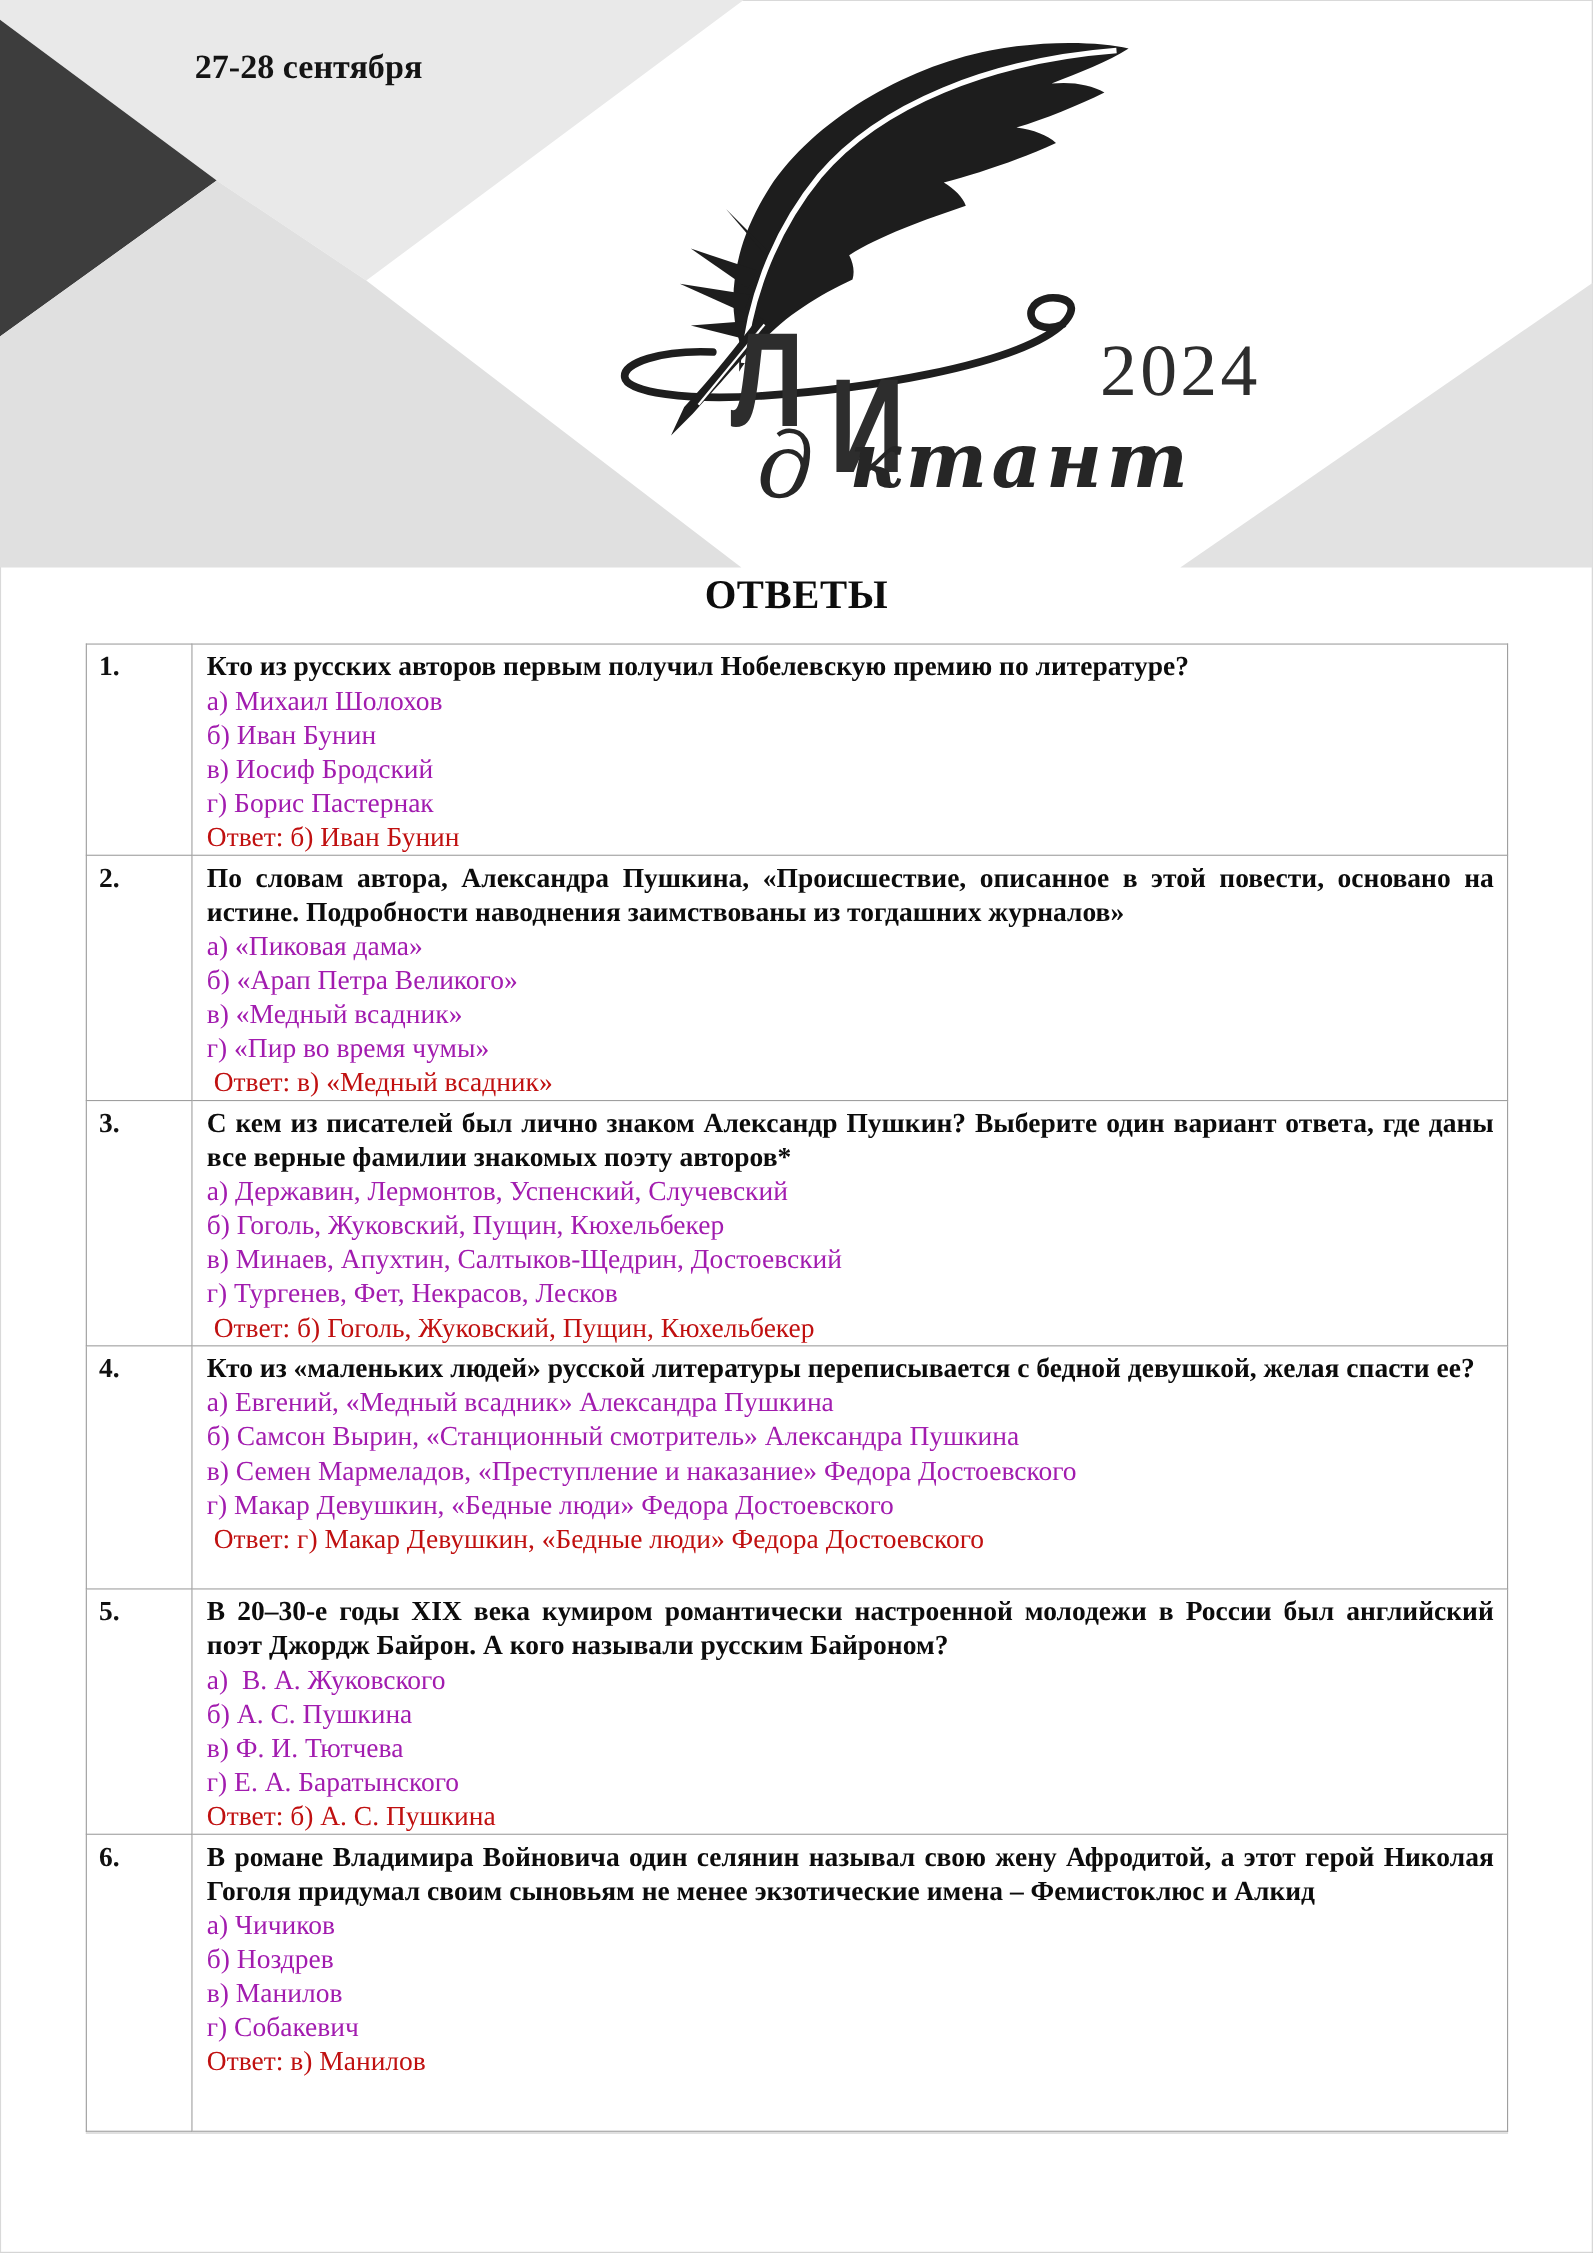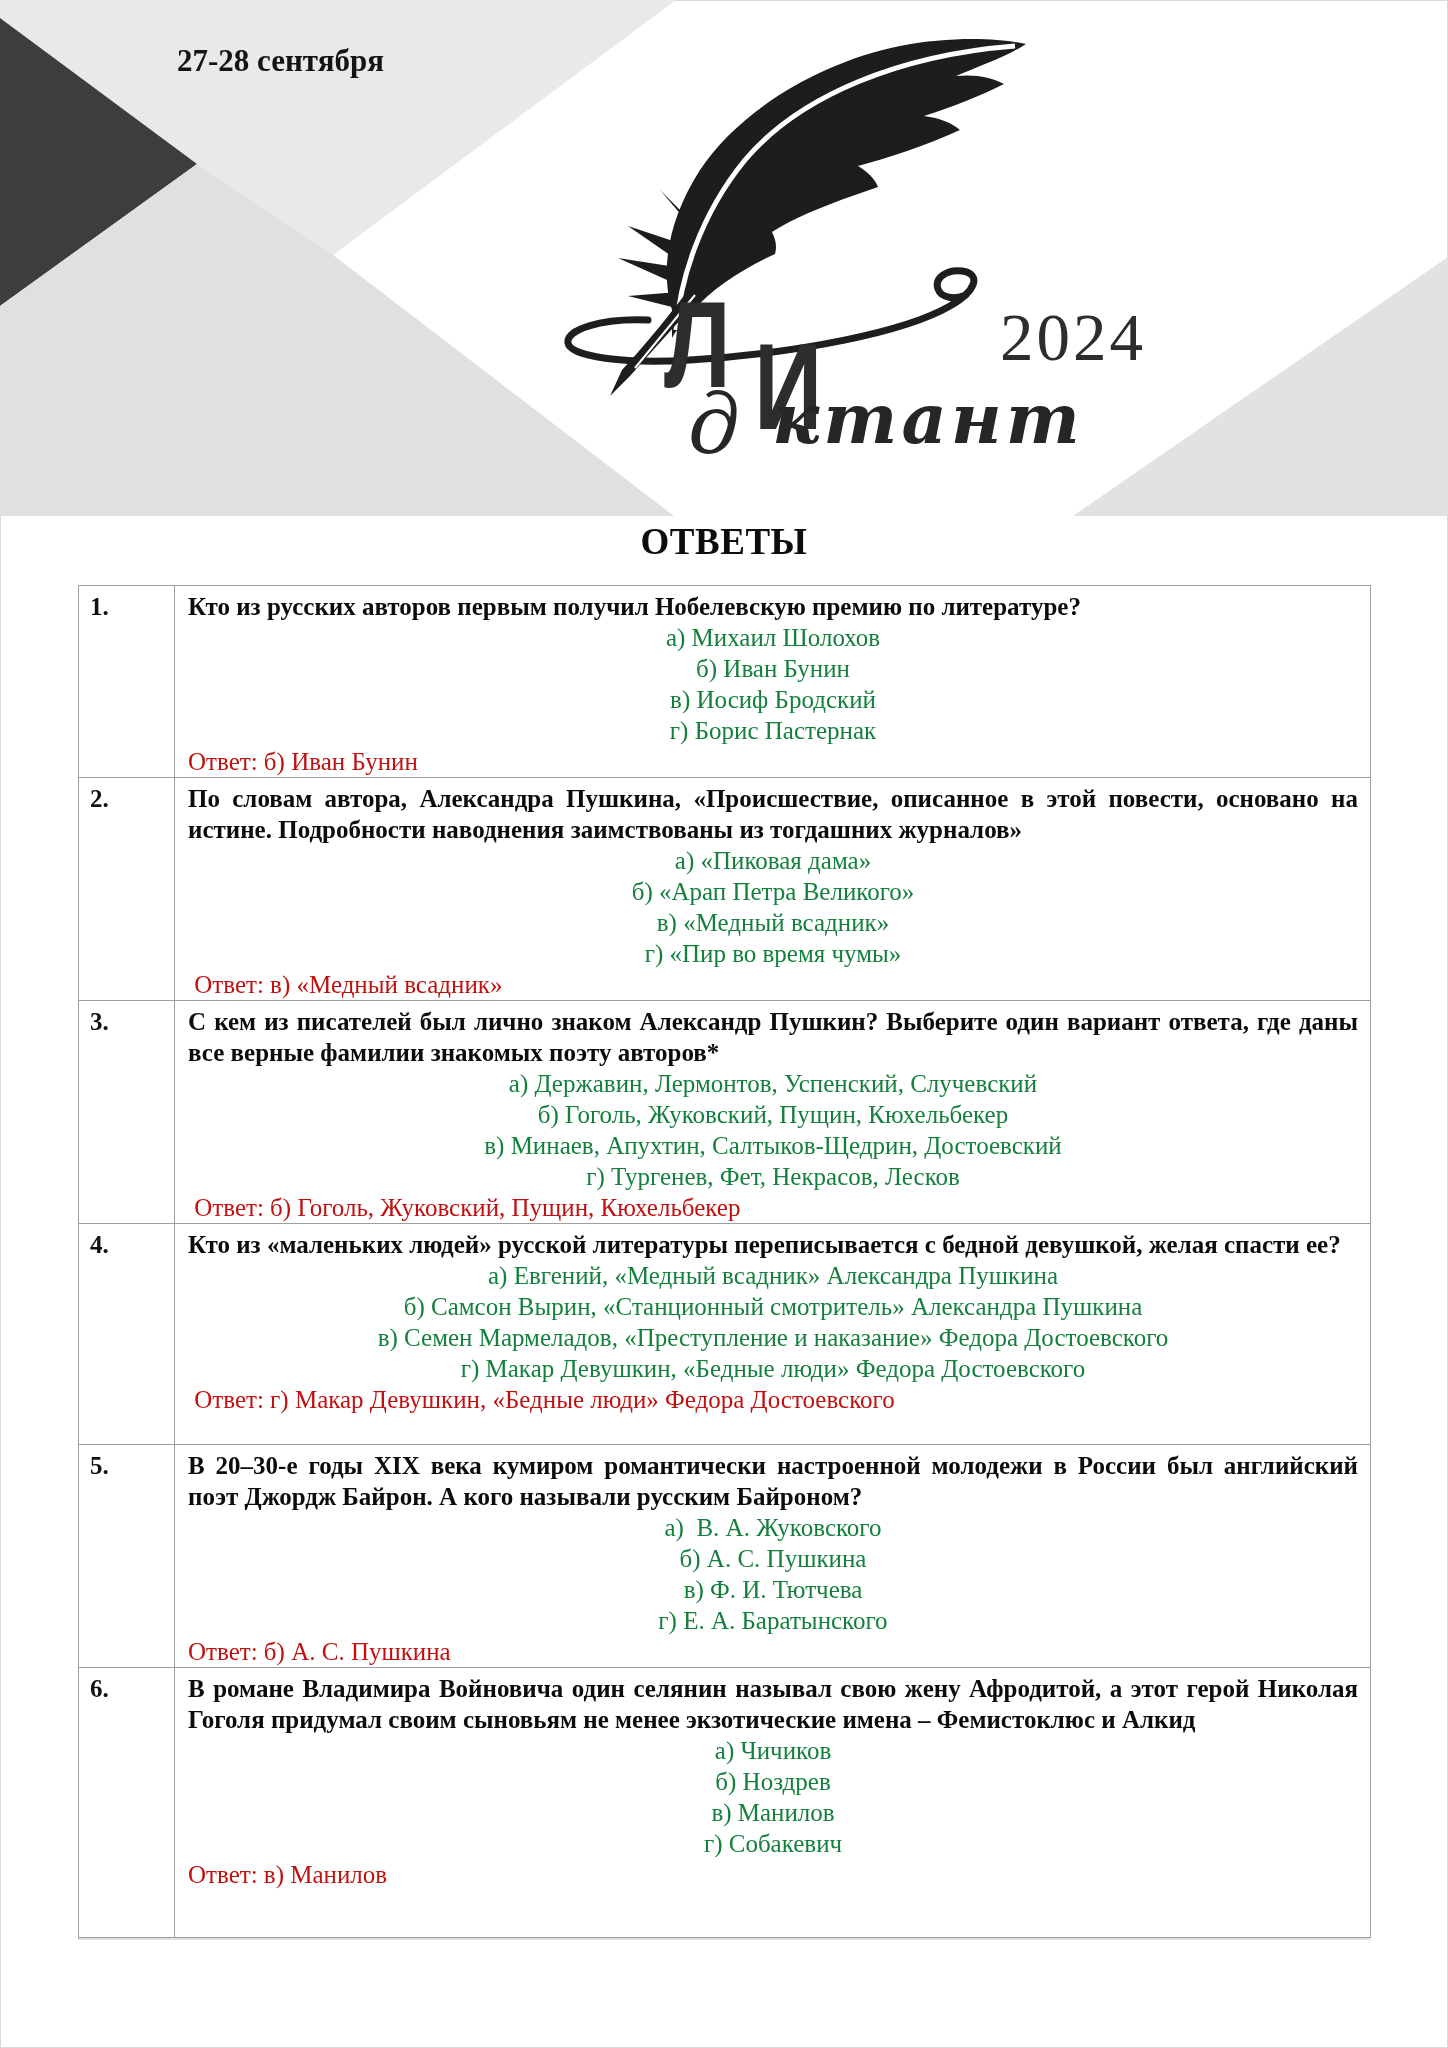--- a/index.html
+++ b/index.html
@@ -79,21 +79,21 @@
     font-weight:bold;
   }
   table.answers tr:nth-child(1){height:191px;}
   table.answers tr:nth-child(2){height:220px;}
   table.answers tr:nth-child(3){height:220px;}
   table.answers tr:nth-child(4){height:221px;}
   table.answers tr:nth-child(5){height:223px;}
   table.answers tr:nth-child(6){height:270px;}
   table.answers{box-shadow:0 2px 0 rgba(0,0,0,.12);}
   .q-text{font-weight:bold;text-align:justify;color:#0c0c0c;}
-  .q-opt{white-space:pre-wrap;color:#15803d;text-align:center;}
+  .q-opt{white-space:pre-wrap;color:#a21caf;}
   .q-ans{white-space:pre-wrap;color:#c01010;}
 </style>
 </head>
 <body>
 
 <div class="page">
 
   <svg class="header-svg" width="1448" height="520" viewBox="0 0 1448 520">
     <polygon points="0,0 676,0 333,255 197,164 0,18" fill="#e9e9e9"></polygon>
     <polygon points="0,18 197,164 0,306" fill="#3d3d3d"></polygon>

